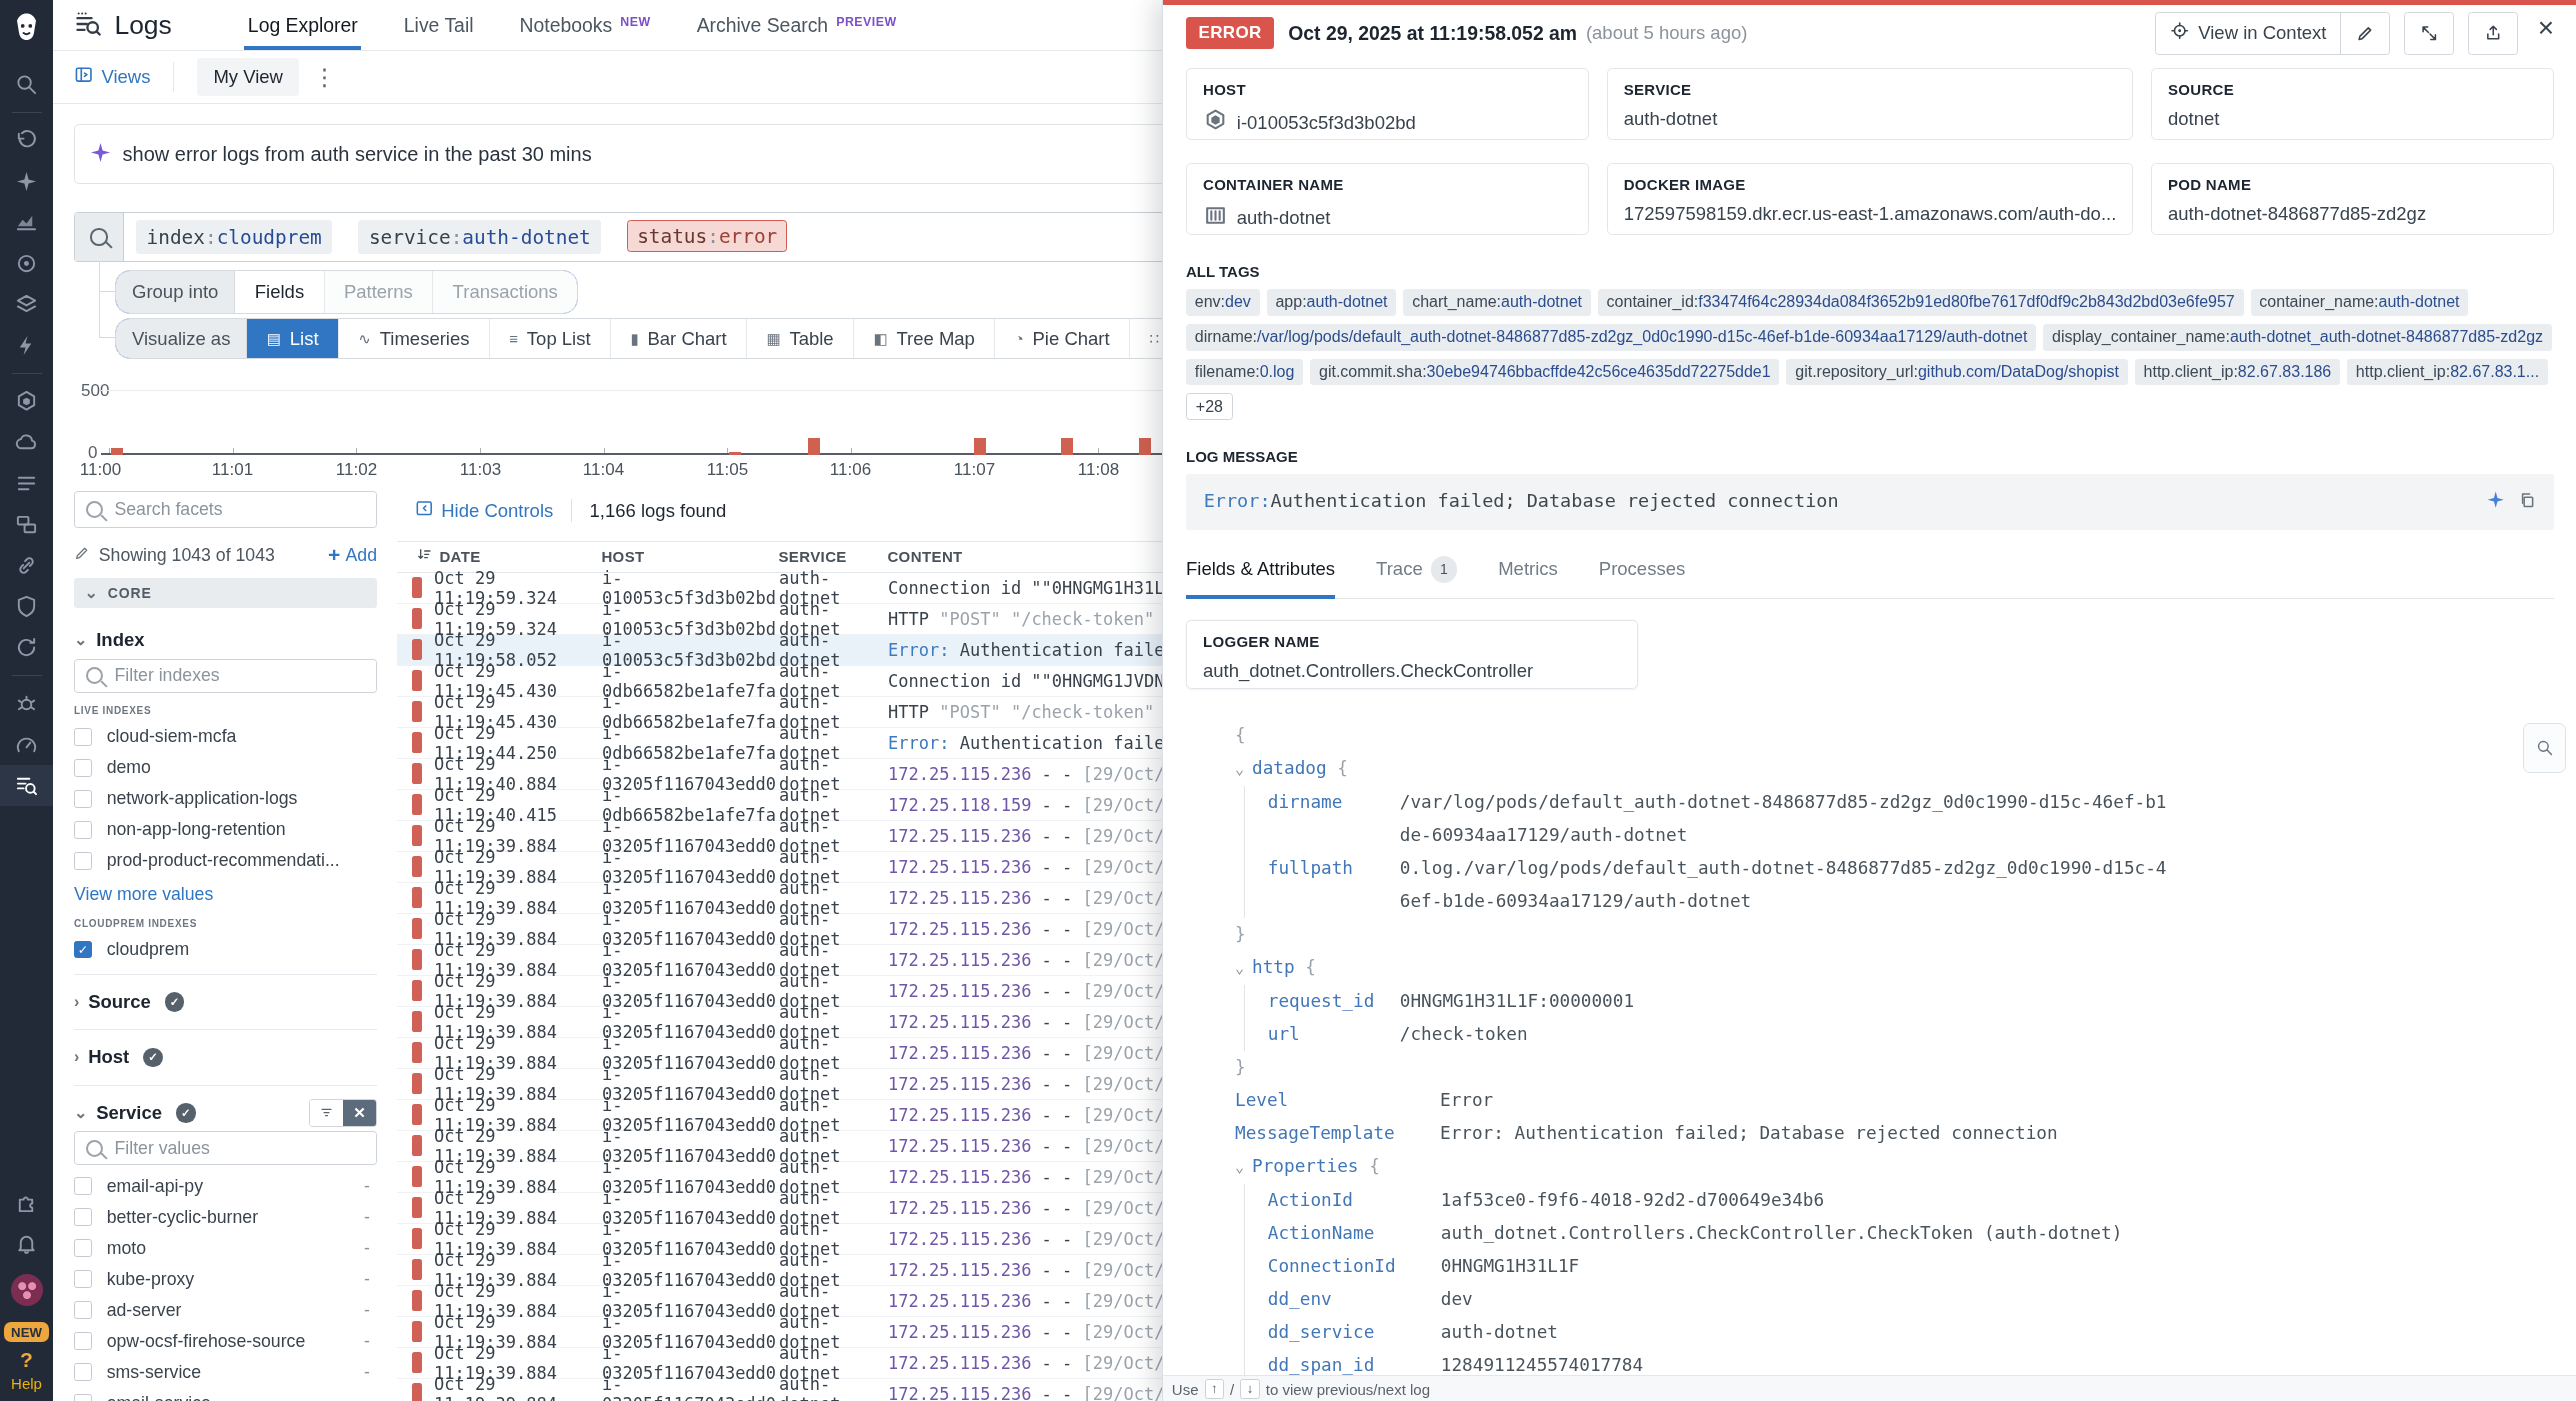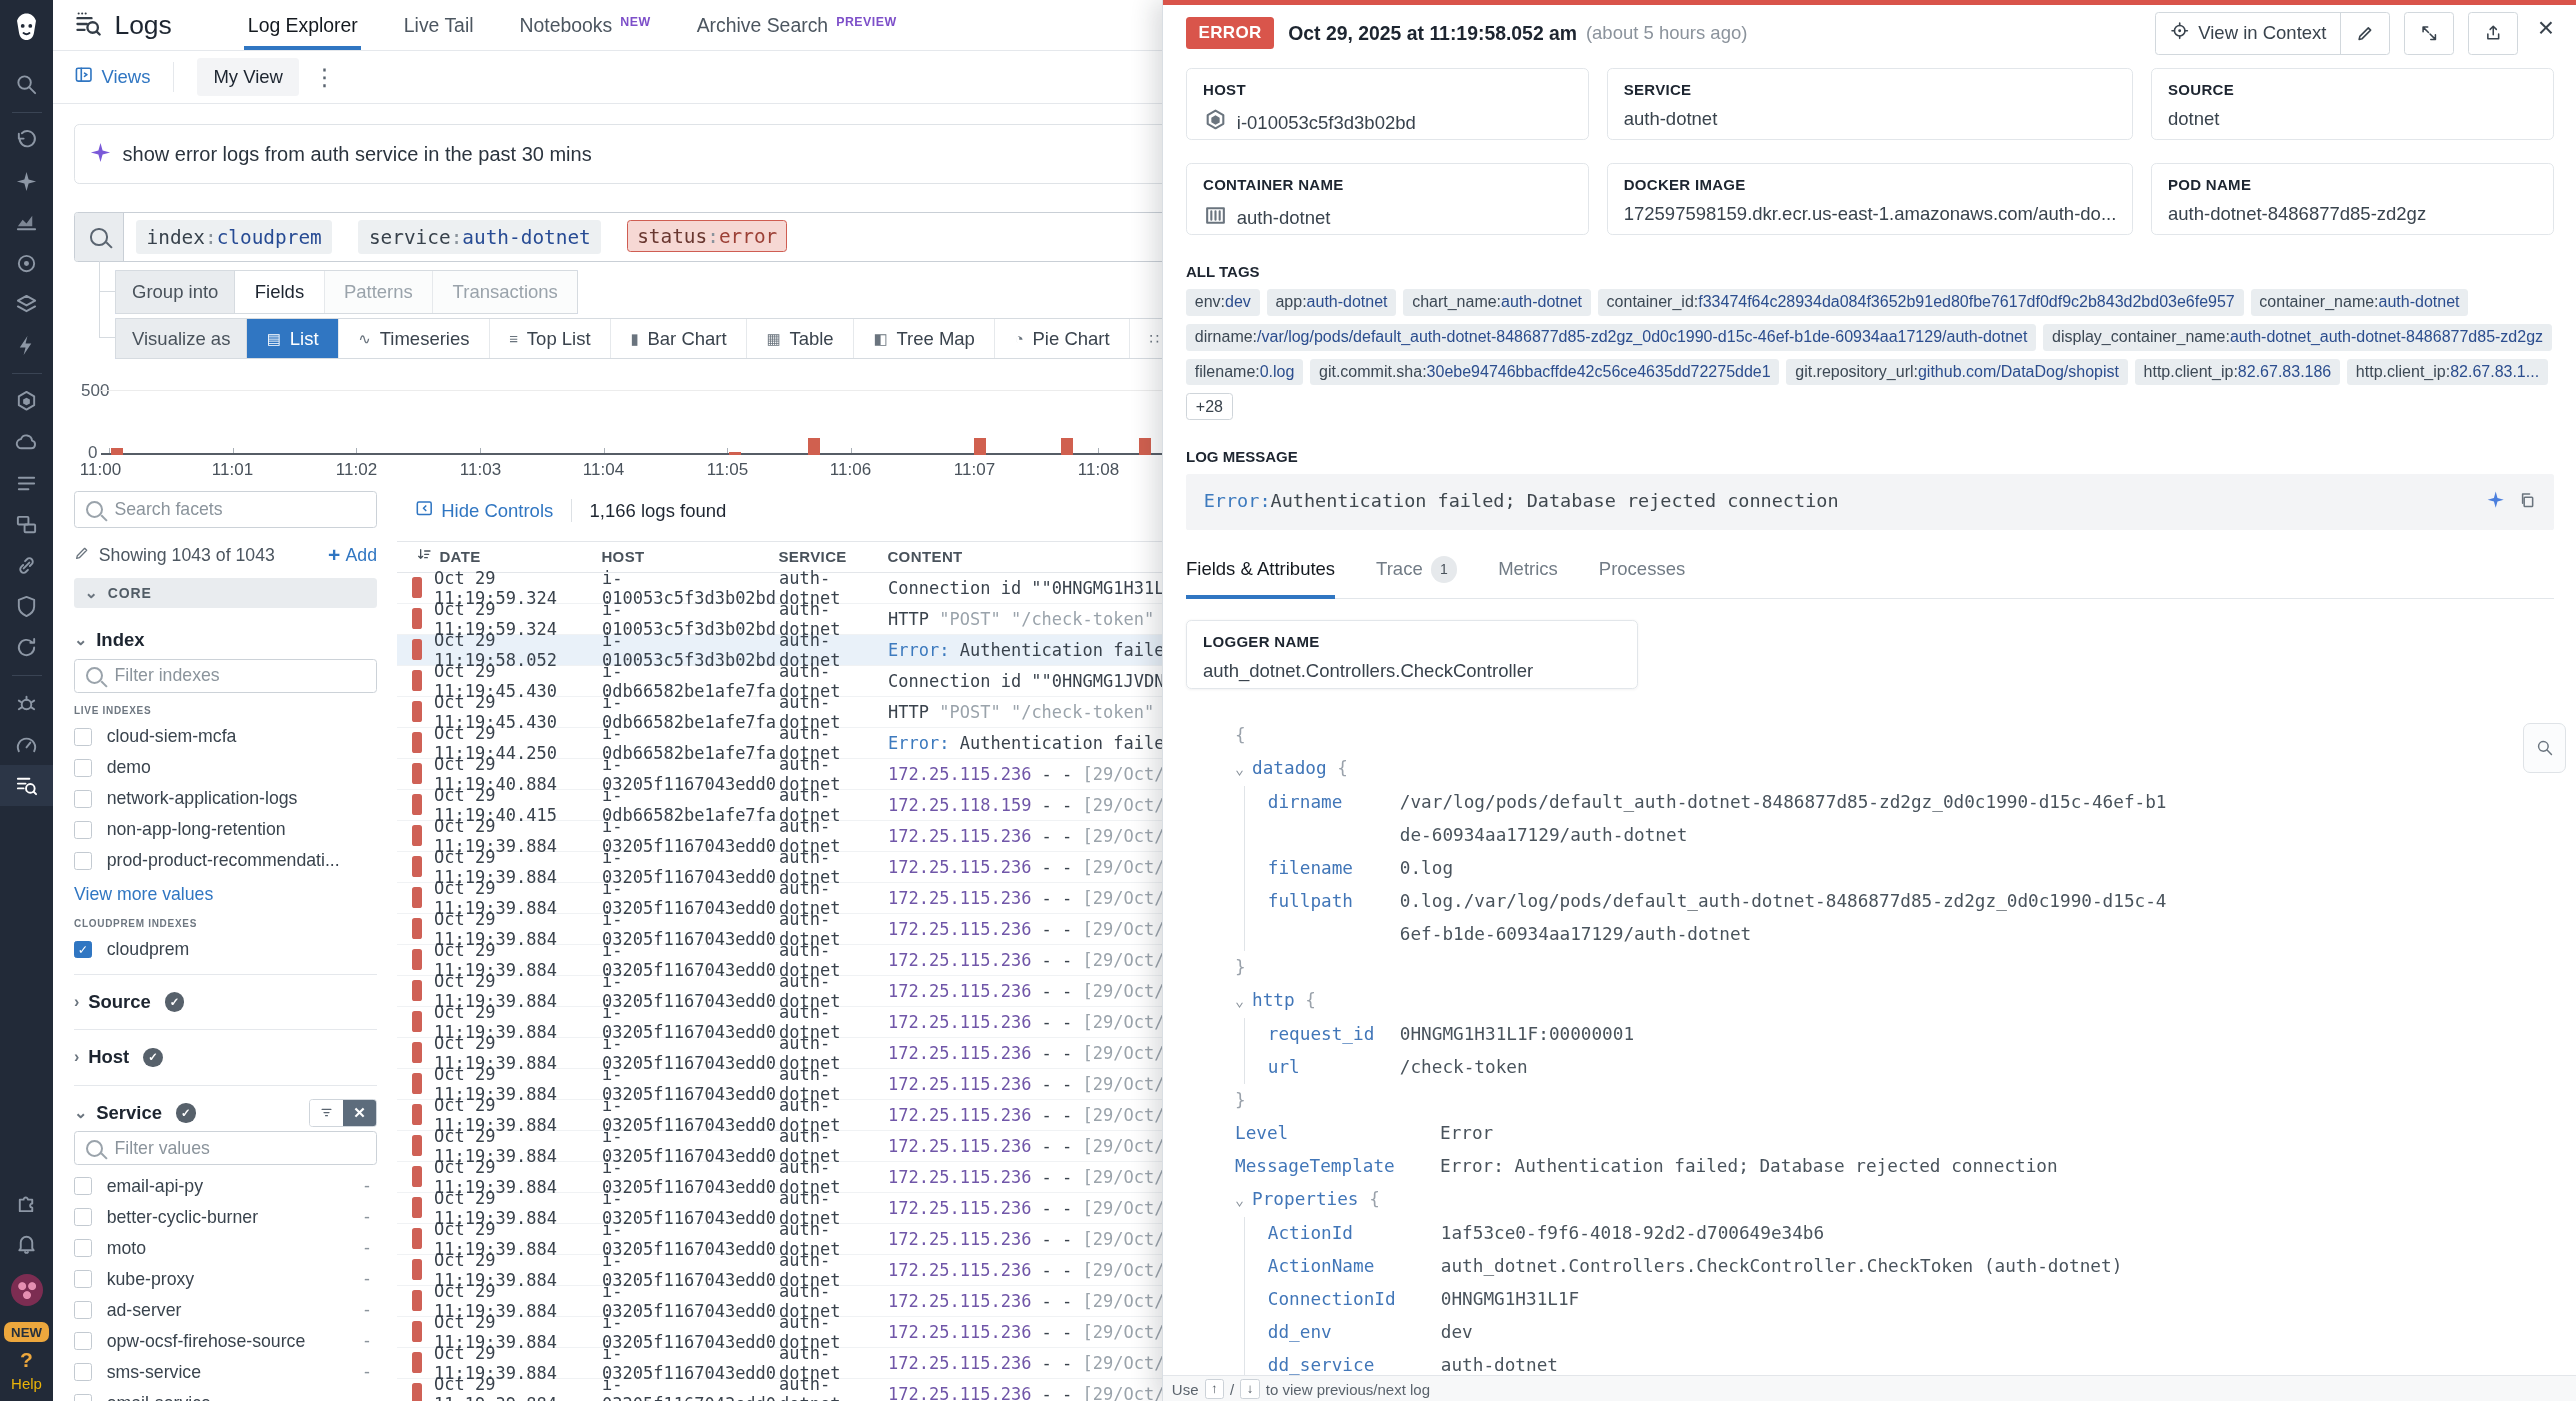--- a/index.html
+++ b/index.html
@@ -52,21 +52,21 @@
   .mag{width:13.2px;height:13.2px;border:2.2px solid #5a6470;border-radius:50%;position:relative;flex:none}
   .mag::after{content:"";position:absolute;width:8px;height:2.2px;background:#5a6470;transform:rotate(45deg);right:-7px;bottom:-2.6px}
   .mag.lite{border-color:#9aa3ab}.mag.lite::after{background:#9aa3ab}
   #chips{display:flex;align-items:flex-start;gap:26px;padding-left:12px}
   .chip{font-family:"DejaVu Sans Mono",monospace;font-size:19.4px;padding:5.3px 10.6px;border-radius:3.5px;background:#edf0f2;cursor:pointer;white-space:nowrap}
   .chip .k{color:#38424c}.chip .colon{color:#8a939c}.chip .v{color:#274b94}
   .chip.error{background:#f6d8d4;border:1.8px solid #cf5d52;padding:3.5px 8.8px}
   .chip.error .k{color:#693730}.chip.error .v{color:#9c4036}
 
   .connector{position:absolute;background:#d6dbe0}
-  #group-row,#viz-row{position:absolute;display:flex;border:0.9px solid #d6dbe0;border-radius:1px;overflow:hidden;background:#1d4ed8}
+  #group-row,#viz-row{position:absolute;display:flex;border:0.9px solid #d6dbe0;border-radius:15px;overflow:hidden;background:#1d4ed8}
   #group-row{left:115px;top:270px;height:42px}
   #viz-row{left:115px;top:318px;height:39px}
   .seg-label{background:#e9ecef;color:#49525b;font-size:18.5px;padding:0 16px;display:flex;align-items:center;border-right:0.9px solid #d6dbe0}
   .seg-opt{font-size:18.5px;color:#9aa3ab;padding:0 19.4px;display:flex;align-items:center;gap:8.8px;
     border-right:0.9px solid #e6e9ec;background:#fbfcfc;cursor:pointer}
   .seg-opt:last-child{border-right:none}
   #group-row .seg-opt.active{background:#fff;color:#1d2530}
   #viz-row .seg-opt{background:#fff;color:#3a434d}
   #viz-row .seg-opt.active{background:#3076c2;color:#fff}
   .vic-g{font-size:15px;color:#6a747e}
@@ -963,24 +963,20 @@
           </svg>
         </span>
     <div class="json-line brace">{</div>
         <div class="json-line"><span class="jchev">⌄</span><span class="jgkey">datadog</span> <span class="brace">{</span></div>
         <div class="jgroup-body">
           <div class="jrow">
             <span class="jkey">dirname</span>
             <span class="jval">/var/log/pods/default_auth-dotnet-8486877d85-zd2gz_0d0c1990-d15c-46ef-b1de-60934aa17129/auth-dotnet</span>
           </div>
           <div class="jrow">
-            <span class="jkey">filename</span>
-            <span class="jval">0.log</span>
-          </div>
-          <div class="jrow">
             <span class="jkey">fullpath</span>
             <span class="jval">0.log./var/log/pods/default_auth-dotnet-8486877d85-zd2gz_0d0c1990-d15c-46ef-b1de-60934aa17129/auth-dotnet</span>
           </div>
         </div>
         <div class="json-line brace">}</div>
         <div class="json-line"><span class="jchev">⌄</span><span class="jgkey">http</span> <span class="brace">{</span></div>
         <div class="jgroup-body">
           <div class="jrow">
             <span class="jkey">request_id</span>
             <span class="jval">0HNGMG1H31L1F:00000001</span>

